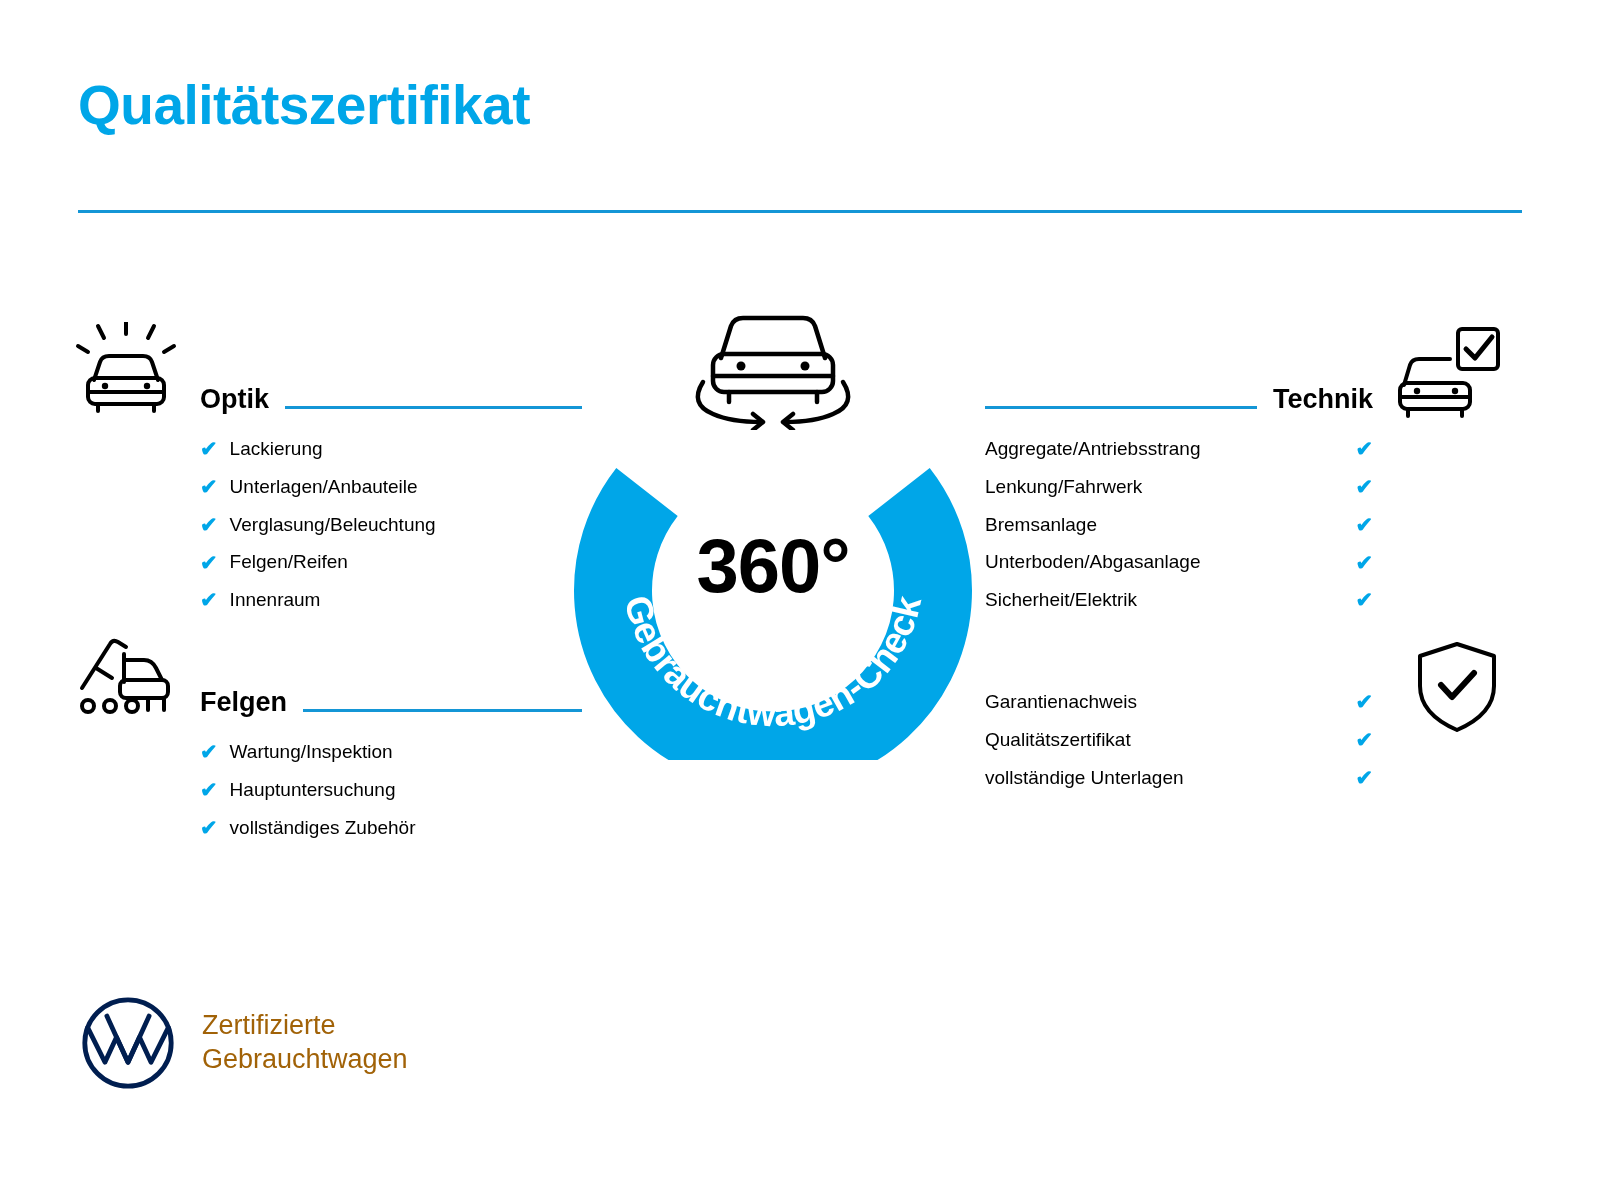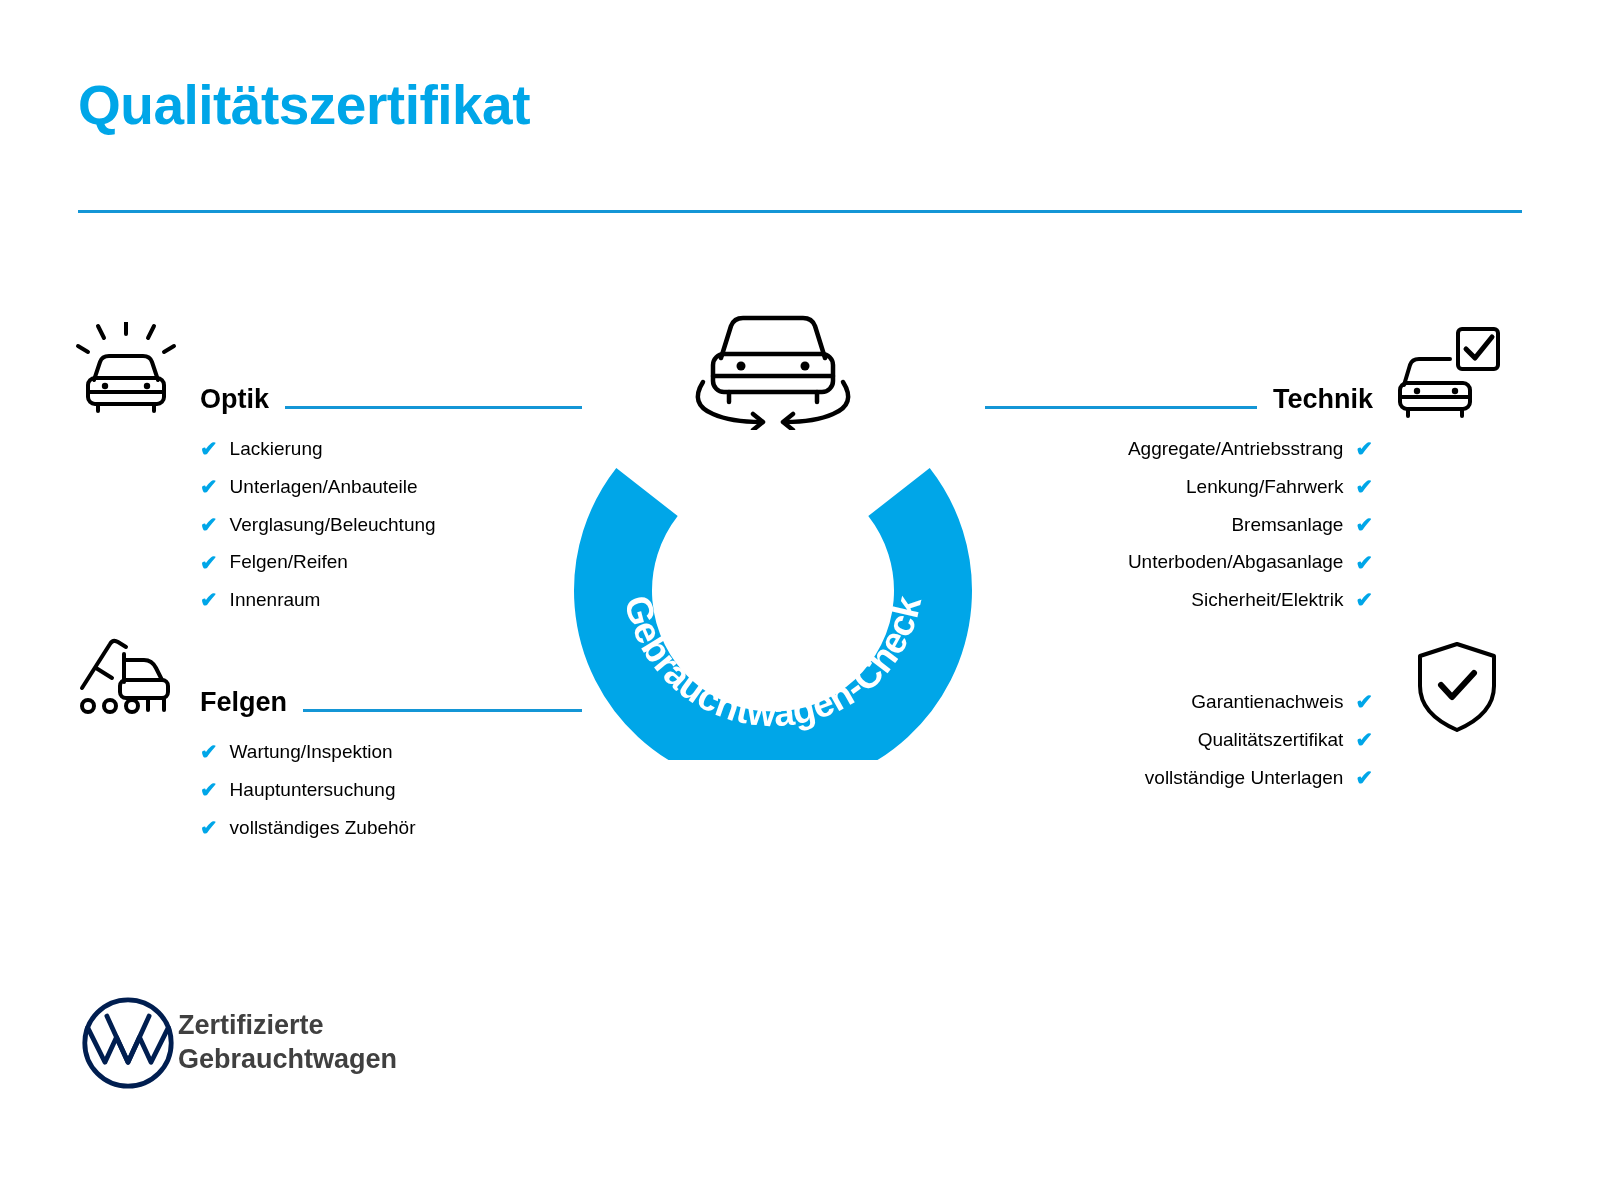--- a/index.html
+++ b/index.html
@@ -76,21 +76,21 @@
   }
   .items li {
     display: flex;
     align-items: center;
     font-size: 19px;
     line-height: 1.25;
     margin-bottom: 14px;
     white-space: nowrap;
   }
   .left .items li { justify-content: flex-start; }
-  .right .items li { justify-content: flex-end; }
+  .right .items li { justify-content: space-between; }
 
   .check {
     color: #00A6E8;
     font-size: 21px;
     font-weight: bold;
     line-height: 1;
   }
   .left .check { margin-right: 12px; }
   .right .check { margin-left: 12px; }
 
@@ -144,25 +144,25 @@
   
   #footer-logo {
     position: absolute;
     left: 80px;
     top: 995px;
     display: flex;
     align-items: center;
   }
   .vw-mark { width: 96px; height: 96px; }
   .footer-text {
-    margin-left: 2px;
+    margin-left: 26px;
     font-size: 27px;
-    font-weight: bold;
+    font-weight: normal;
     line-height: 1.25;
-    color: #404040;
+    color: #a16207;
   }
 </style>
 </head>
 <body>
 
 <div class="page">
 
   <div class="title">Qualitätszertifikat</div>
   <div class="title-rule"></div>
 
@@ -339,20 +339,21 @@
           <path id="ringTextPath" d="M 60 176 A 150 150 0 1 0 360 176"></path>
         </defs>
 
         <path d="M 84 92 A 160 160 0 1 0 336 92" fill="none" stroke="#00A6E8" stroke-width="78" stroke-linecap="butt"></path>
         <text font-family="Liberation Sans, sans-serif" font-size="37" font-weight="bold" fill="#ffffff">
           <textPath href="#ringTextPath" startOffset="50%" text-anchor="middle" id="ring-label-path">Gebrauchtwagen-Check</textPath>
         </text>
       </svg>
     </div>
 
+    <div class="badge-360">360°</div>
   </div>
 
   <div id="footer-logo">
     <div class="vw-mark">
       <svg width="96" height="96" viewBox="0 0 100 100" fill="none" stroke="#001E50" stroke-width="5" stroke-linejoin="round" stroke-linecap="round">
         <circle cx="50" cy="50" r="45"></circle>
         <path d="M28 22 L50 70 L62 44 L74 70 L92 34" fill="none"></path>
         <path d="M8 34 L26 70 L38 44 L50 70 L72 22" fill="none"></path>
       </svg>
     </div>

